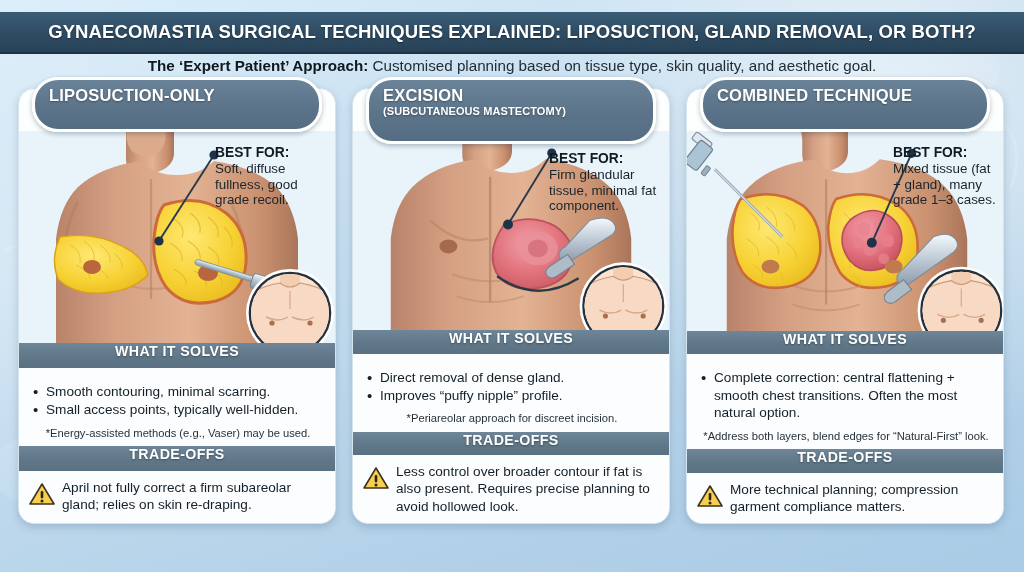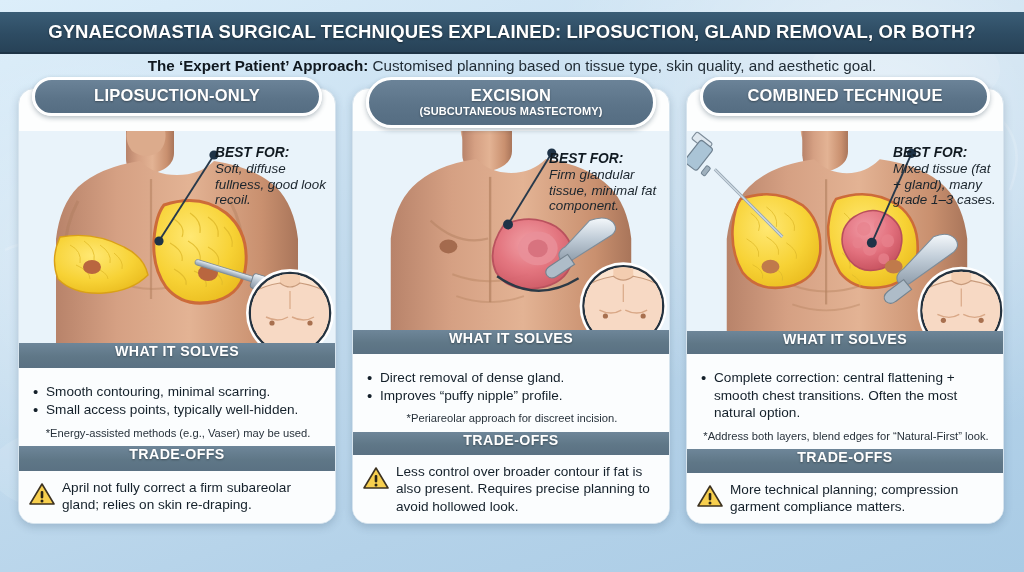--- a/index.html
+++ b/index.html
@@ -98,26 +98,25 @@
   }
 
   
   .card-pill {
     position: absolute;
     top: -12px;
     left: 50%;
     transform: translateX(-50%);
     min-width: 290px;
     max-width: 300px;
-    padding: 7px 14px 8px;
+    padding: 7px 14px 24px;
     background: linear-gradient(180deg, #6b8398 0%, #5c7489 55%, #556d82 100%);
     border: 3px solid #ffffff;
     border-radius: 26px;
     box-shadow: 0 2px 5px rgba(30,55,75,0.32);
-    text-align: center;
     z-index: 5;
   }
   .pill-line1 {
     display: block;
     color: #ffffff;
     font-size: 16.5px;
     font-weight: bold;
     letter-spacing: 0.2px;
     text-shadow: 0 1px 2px rgba(0,0,0,0.35);
     line-height: 1.08;
@@ -136,21 +135,20 @@
   .pill-line2:empty { display: none; }
 
   
   .illus {
     position: relative;
     margin-top: 42px;
     height: 212px;
     background: linear-gradient(180deg, #eef6fb 0%, #e6f1f8 55%, #dfedf6 100%);
     border-radius: 0;
     overflow: hidden;
-    font-style: italic;
   }
   .illus svg { display: block; width: 100%; height: 100%; }
 
   
   .callout {
     position: absolute;
     z-index: 4;
     line-height: 1.16;
   }
   .callout-head {
@@ -387,21 +385,21 @@
               <path d="M274 186 q12 6 22 0" stroke="#d9a887" stroke-width="1.4" fill="none"></path>
               <circle cx="254" cy="192" r="2.6" fill="#a8704f"></circle>
               <circle cx="292" cy="192" r="2.6" fill="#a8704f"></circle>
               <path d="M272 160 v18" stroke="#d9a887" stroke-width="1.2"></path>
             </g>
           </g>
         </svg>
 
         <div class="callout callout-1">
           <span class="callout-head">BEST FOR:</span>
-          <span class="callout-body">Soft, diffuse fullness, good look recoil.</span>
+          <span class="callout-body">Soft, diffuse fullness, good grade recoil.</span>
         </div>
       </div>
 
       <div class="band">
         <span class="band-label">WHAT IT SOLVES</span>
       </div>
 
       <div class="solves-body">
         <ul class="bullets">
           <li>Smooth contouring, minimal scarring.</li>

